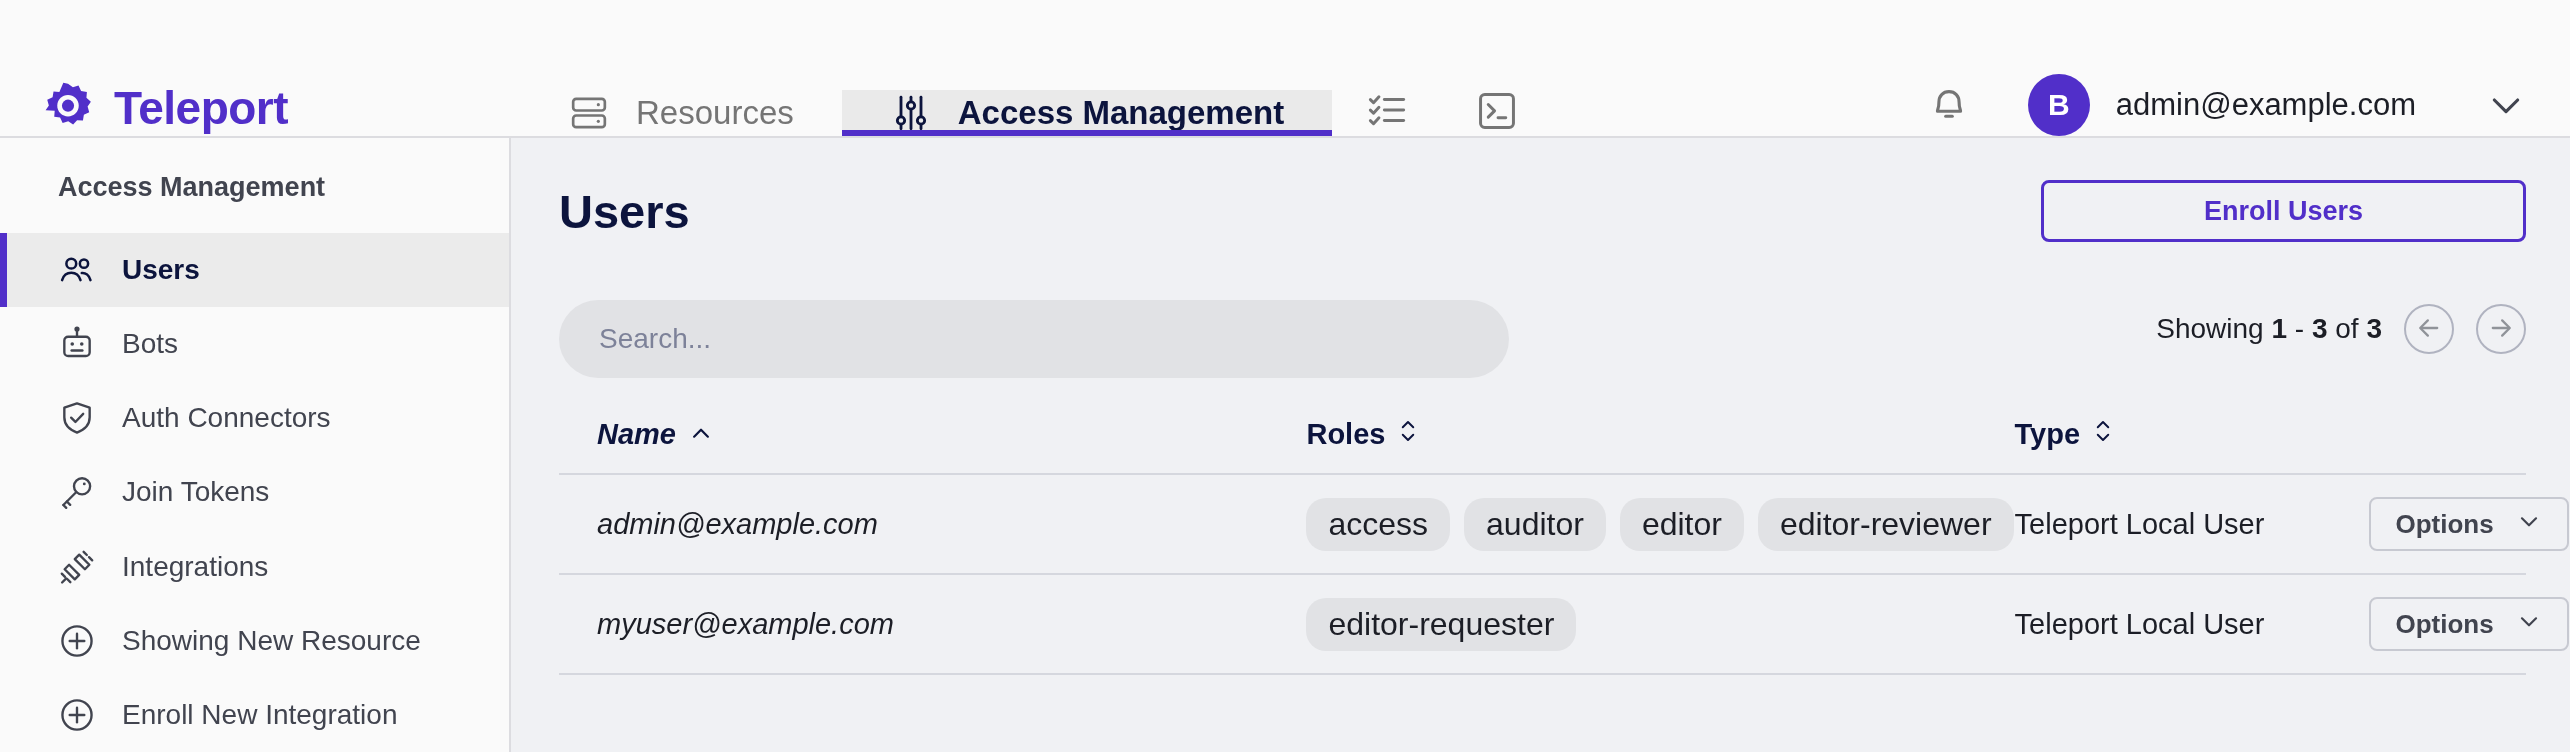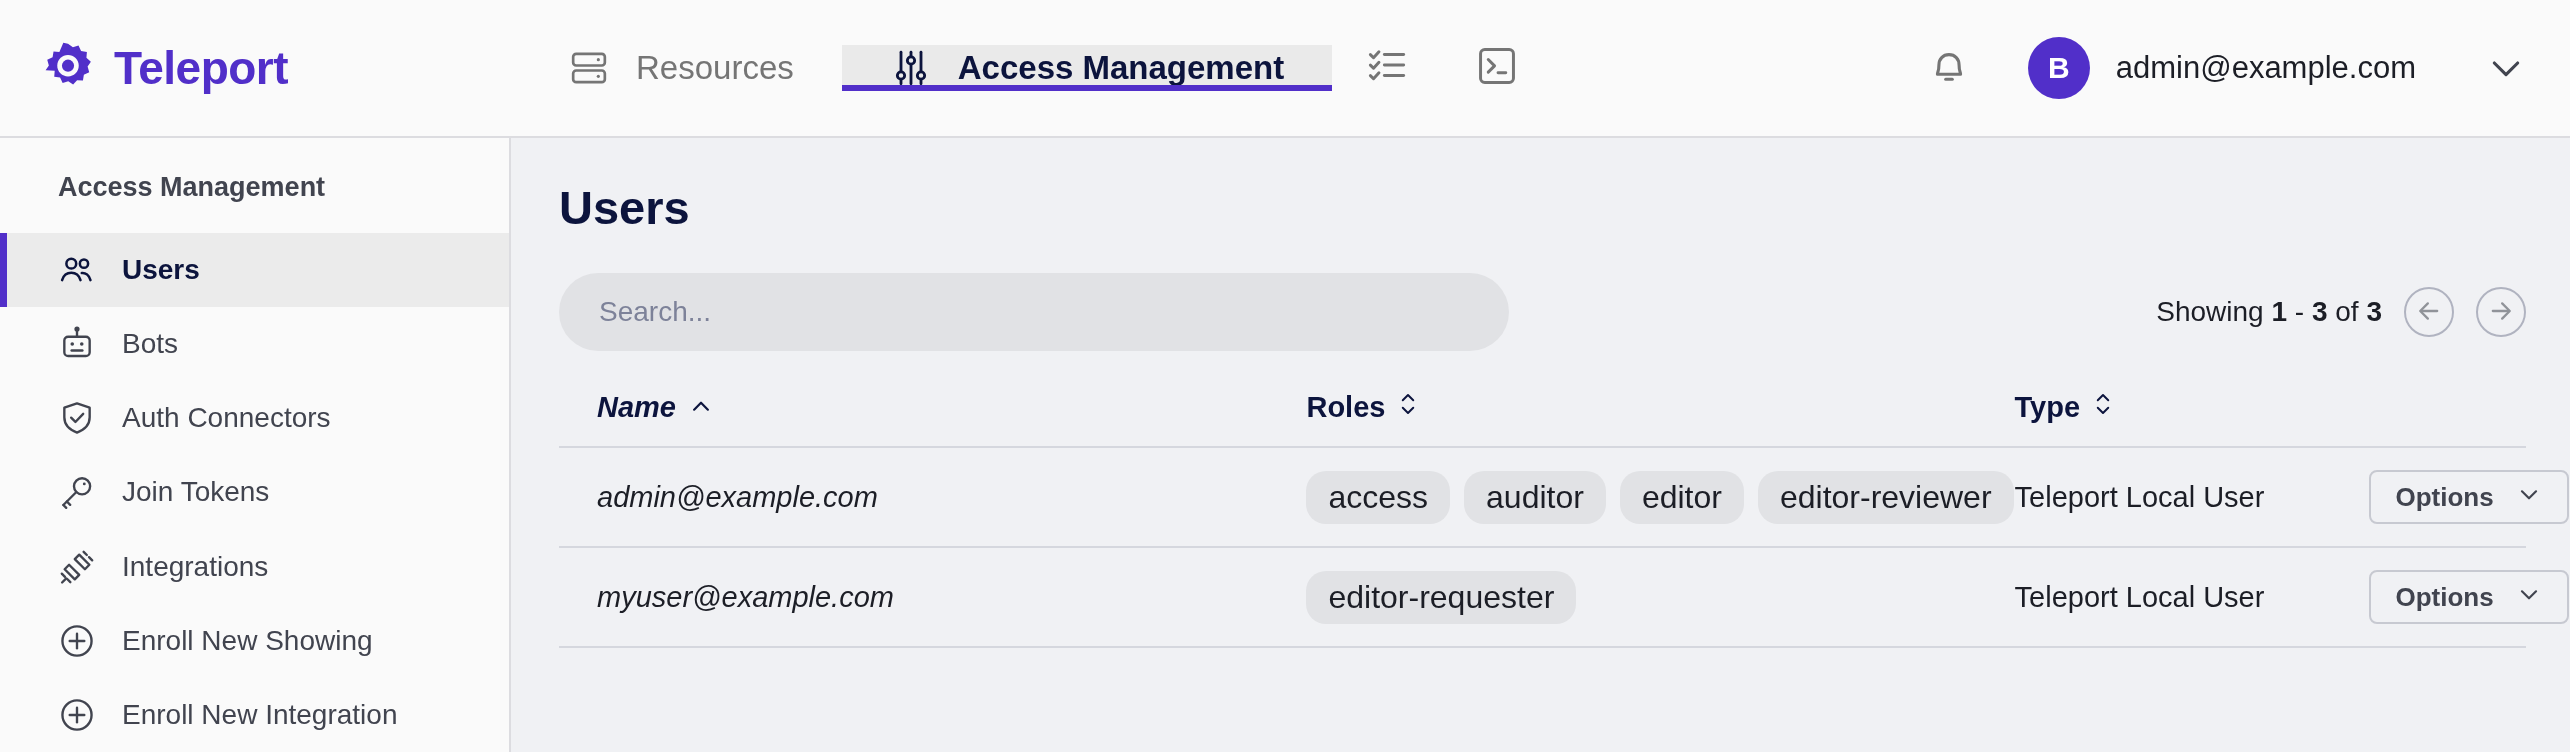--- a/index.html
+++ b/index.html
@@ -9,21 +9,21 @@
     background: #F0F1F4;
     overflow: hidden;
   }
   .app { width: 2570px; height: 752px; display: flex; flex-direction: column; }
 
   
   .topbar {
     height: 138px; min-height: 138px;
     background: #FAFAFA;
     border-bottom: 2px solid #DCDCE0;
-    display: flex; align-items: center;
+    display: flex; align-items: flex-end;
     position: relative;
   }
   .brand {
     display: flex; align-items: center; gap: 18px;
     padding: 0 42px 0 40px;
     width: 520px;
   }
   .brand-logo { width: 56px; height: 56px; flex: none; }
   .brand-name {
     font-size: 46px; font-weight: bold; color: #512FC9;
@@ -111,21 +111,21 @@
   .enroll-btn {
     border: 3px solid #512FC9; border-radius: 8px;
     background: transparent; color: #512FC9;
     font-weight: bold; font-size: 27px;
     padding: 0 40px; height: 62px; min-width: 485px;
     display: flex; align-items: center; justify-content: center;
     cursor: pointer; font-family: inherit;
   }
 
   .toolbar { display: flex; align-items: center; justify-content: space-between; padding-bottom: 24px; }
-  .search-wrap { width: 950px; }
+  .search-wrap { width: 950px; margin-top: 20px; }
   .search-input {
     width: 100%; height: 78px;
     background: #E1E2E5; border: none; border-radius: 40px;
     padding: 0 40px; font-size: 28px; color: #41444F;
     font-family: inherit; outline: none;
   }
   .search-input::placeholder { color: #7D8299; }
 
   .pager { display: flex; align-items: center; gap: 22px; }
   .pager-text { font-size: 28px; color: #1C1E26; white-space: nowrap; }
@@ -337,39 +337,40 @@
       </div>
 
       <div class="side-item">
         <span class="s-ico">
           <svg viewBox="0 0 24 24" width="38" height="38" fill="none" stroke="#41444F" stroke-width="1.5" stroke-linecap="round">
             <circle cx="12" cy="12" r="9.2"></circle>
             <line x1="12" y1="7.4" x2="12" y2="16.6"></line>
             <line x1="7.4" y1="12" x2="16.6" y2="12"></line>
           </svg>
         </span>
-        <span>Enroll New Showing</span>
+        <span>Showing New Resource</span>
       </div>
 
       <div class="side-item">
         <span class="s-ico">
           <svg viewBox="0 0 24 24" width="38" height="38" fill="none" stroke="#41444F" stroke-width="1.5" stroke-linecap="round">
             <circle cx="12" cy="12" r="9.2"></circle>
             <line x1="12" y1="7.4" x2="12" y2="16.6"></line>
             <line x1="7.4" y1="12" x2="16.6" y2="12"></line>
           </svg>
         </span>
         <span>Enroll New Integration</span>
       </div>
     </div>
 
     <div class="main">
 
       <div class="page-head">
         <div class="page-title">Users</div>
+        <button class="enroll-btn">Enroll Users</button>
       </div>
 
       <div class="toolbar">
         <div class="search-wrap">
           <input class="search-input" type="text" placeholder="Search..." style="">
         </div>
 
         <div class="pager">
           <div class="pager-text">
             <span>Showing</span>

